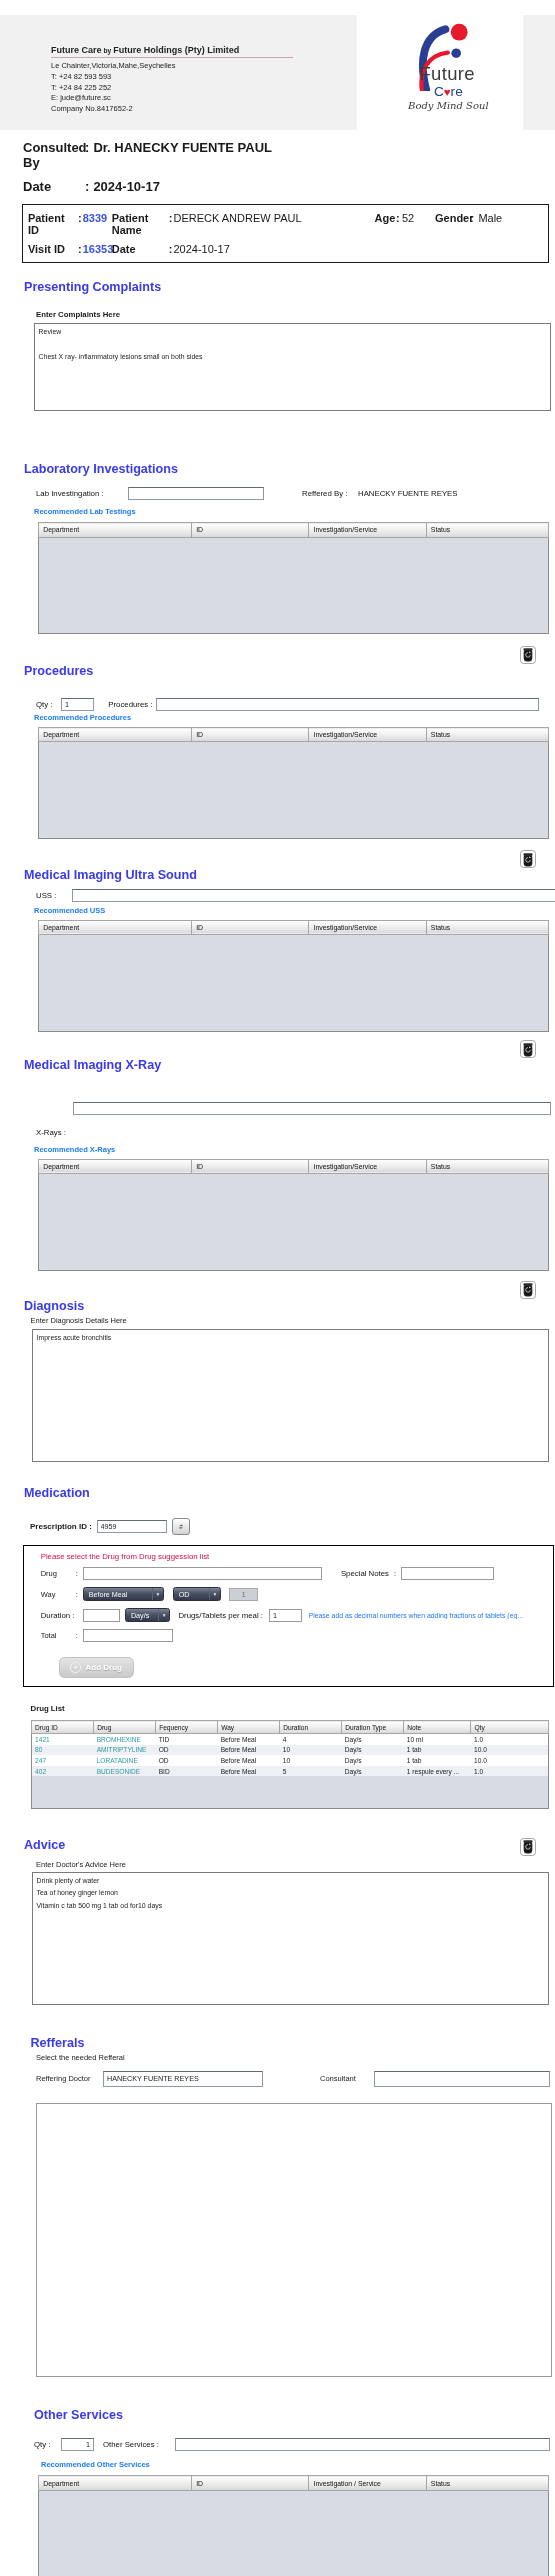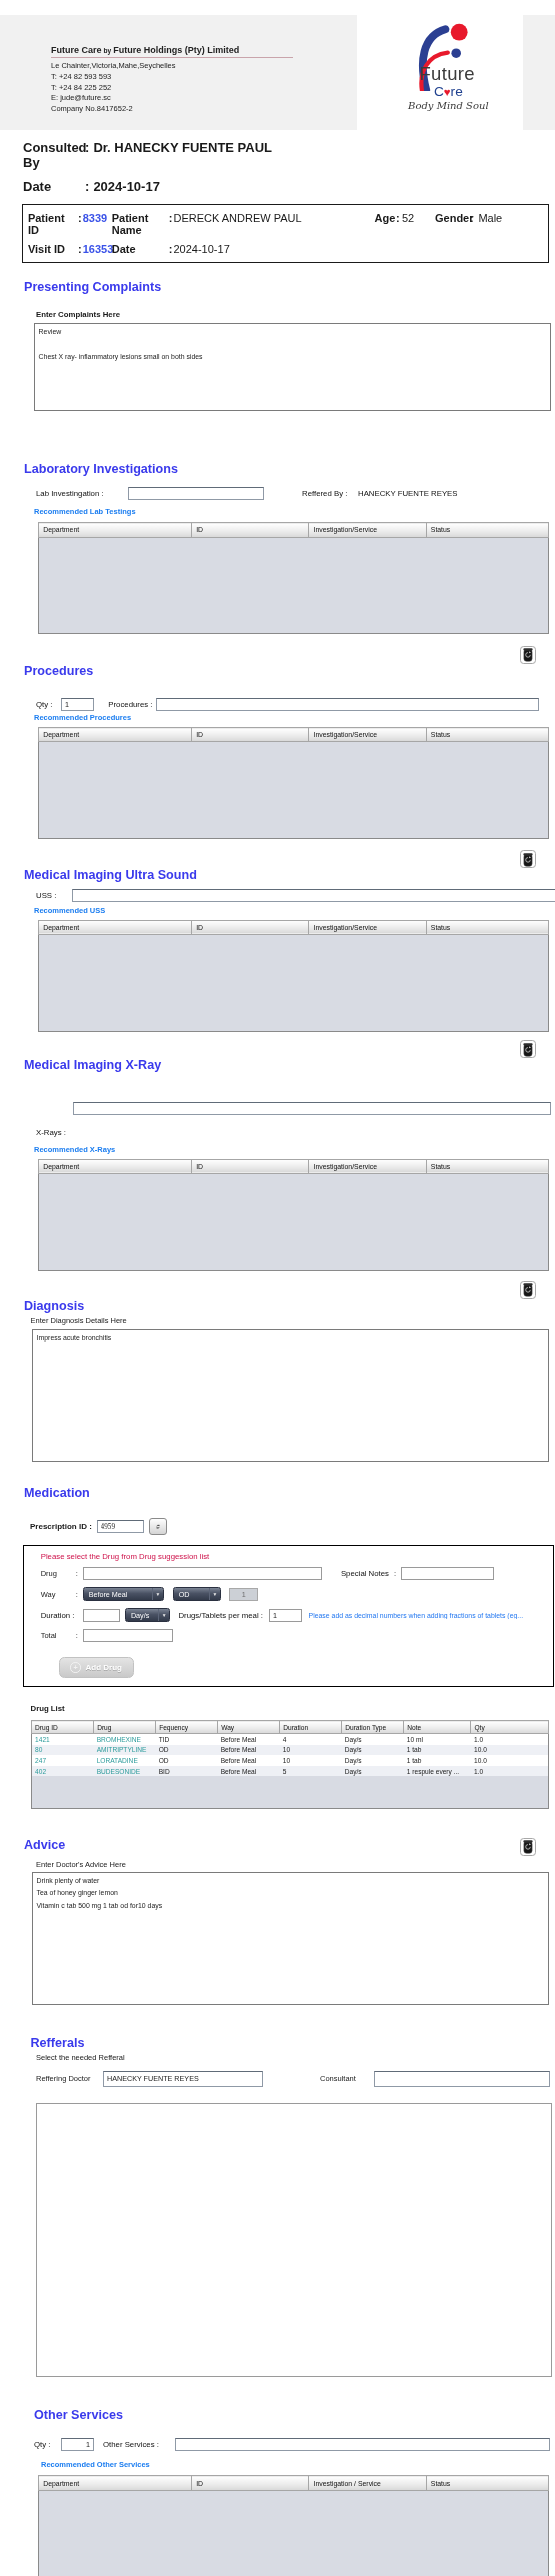--- a/index.html
+++ b/index.html
@@ -305,21 +305,21 @@
   </button>
 </div>
 
 <h2 class="title">Diagnosis</h2>
 <div class="sub-label" style="margin:3.6px 0 0 30.5px;font-weight:normal;font-size:7.5px;">Enter Diagnosis Details Here</div>
 <textarea style="margin: 3.6px 0px 0px 32px; height: 133px;">Impress acute bronchitis</textarea>
 
 <h2 class="title" style="margin-top:24px;">Medication</h2>
 <div class="presc-row">
   <span class="presc-label">Prescription ID :</span>
-  <input class="inp3d" style="width: 47px; font-family: Liberation Serif, serif;" value="4959">
+  <input class="inp3d" style="width: 70px;" value="4959">
   <button class="refresh-btn">
     <svg width="11.4" height="11.4" viewBox="0 0 20 20">
       <path d="M4.2 8.2 A6.6 6.6 0 0 1 15.2 4.6" fill="none" stroke="#111" stroke-width="3.4"></path>
       <path d="M17.2 0.6 L16.6 7.6 L10.8 4.2 Z" fill="#111"></path>
       <path d="M15.8 11.8 A6.6 6.6 0 0 1 4.8 15.4" fill="none" stroke="#111" stroke-width="3.4"></path>
       <path d="M2.8 19.4 L3.4 12.4 L9.2 15.8 Z" fill="#111"></path>
     </svg>
   </button>
 </div>
 

